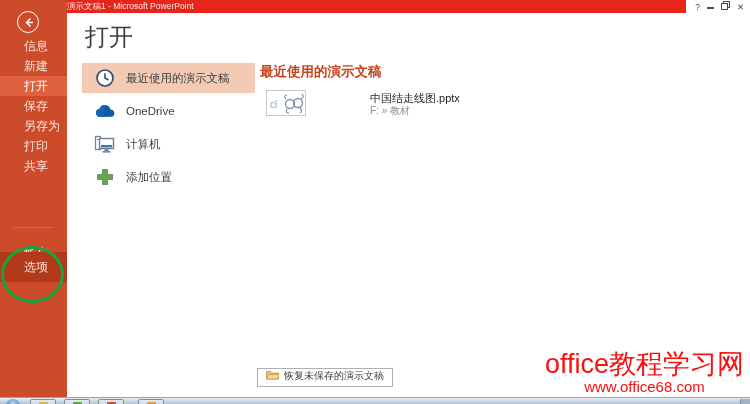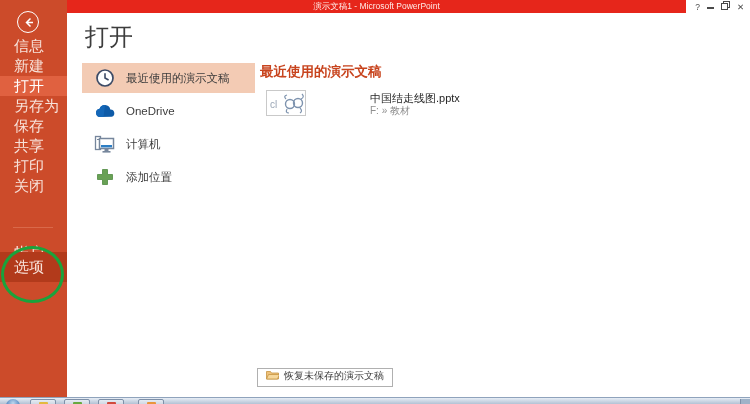--- a/index.html
+++ b/index.html
@@ -2,36 +2,36 @@
 <html><head>
 <meta charset="utf-8">
 <style>
   * { margin:0; padding:0; box-sizing:border-box; }
   html,body { width:750px; height:404px; overflow:hidden; }
   body { font-family:"Liberation Sans","DejaVu Sans",sans-serif; background:#fff; }
   #app { position:relative; width:750px; height:404px; background:#fff; overflow:hidden; }
 
   
   .titlebar { position:absolute; left:67px; top:0; width:619px; height:13px; background:#E6261B; }
-  .titlebar .title { display:block; text-align:center; font-size:8.5px; line-height:13px; color:#FFEAE6; }
+  .titlebar .title { display:block; text-align:left; font-size:8.5px; line-height:13px; color:#FFEAE6; }
   .winctrls { position:absolute; left:686px; top:0; width:64px; height:13px; background:#fff;
               display:flex; align-items:center; justify-content:flex-end; gap:7px; padding-right:6px; }
   .wc { color:#4A4A4A; font-size:8.5px; line-height:10px; cursor:default; }
   .wc-min { width:7px; height:1.5px; background:#4A4A4A; margin-bottom:-3px; }
   .signin { position:absolute; right:8px; top:14px; display:flex; align-items:center; gap:4px; }
   .signin .label { font-size:9.5px; color:#444; }
   .avatar { width:15px; height:15px; border:1px solid #C9C9C9; background:#F6F6F6;
             display:flex; align-items:flex-end; justify-content:center; overflow:hidden; }
 
   
   .sidebar { position:absolute; left:0; top:0; width:67px; height:397px; background:#CC4B2A; }
   .back-btn { position:absolute; left:17px; top:11px; width:22px; height:22px; border:1.5px solid #fff;
               border-radius:50%; display:flex; align-items:center; justify-content:center; cursor:pointer; }
   .nav { position:absolute; left:0; top:36px; width:67px; }
-  .navitem { height:20px; line-height:20px; padding-left:14px; font-size:15px; color:#F8E2DA; cursor:pointer; }
+  .navitem { height:20px; line-height:20px; padding-left:24px; font-size:12px; color:#F8E2DA; cursor:pointer; }
   .navitem.active { background:#E06140; color:#fff; }
   .nav-sep { position:absolute; left:13px; top:227px; width:40px; height:1px; background:#DD7355; opacity:.75; }
   .navitem.account { position:absolute; left:0; top:231px; width:67px;margin-top:12px; }
   .navitem.options { position:absolute; left:0; top:252px; width:75px; height:30px; line-height:30px; background:#B23A1B; }
   .annotation-ellipse { position:absolute; left:1px; top:246px; width:63px; height:57px;
                         border:3px solid #1AA33C; border-radius:50%; z-index:20; pointer-events:none; }
 
   
   .main { position:absolute; left:67px; top:13px; width:683px; height:384px; background:#fff; }
   .page-title { position:absolute; left:18px; top:8px; font-size:24px; font-weight:400; color:#3D3D3D; }
@@ -100,25 +100,24 @@
   <div class="sidebar">
     <div class="back-btn">
       <svg width="13" height="13" viewBox="0 0 13 13">
           <path d="M8.5 2.5 L4.5 6.5 L8.5 10.5 M4.5 6.5 H11" fill="none" stroke="#fff" stroke-width="1.5"></path>
         </svg>
     </div>
     <div class="nav">
       <div class="navitem">信息</div>
       <div class="navitem">新建</div>
       <div class="navitem active">打开</div>
+      <div class="navitem">保存</div>
       <div class="navitem">另存为</div>
-      <div class="navitem">保存</div>
+      <div class="navitem">打印</div>
       <div class="navitem">共享</div>
-      <div class="navitem">打印</div>
-      <div class="navitem">关闭</div>
     </div>
     <div class="nav-sep"></div>
     <div class="navitem account">帐户</div>
     <div class="navitem options">选项</div>
     <div class="annotation-ellipse"></div>
   </div>
 
   <div class="main">
     <div class="page-title">打开</div>
 
@@ -185,20 +184,24 @@
     <button class="recover-btn">
       <span>
         <svg width="13" height="11" viewBox="0 0 13 11">
             <path d="M0.5 2.5 h4 l1 1.5 h7 v6 h-12 z" fill="#EFC27B" stroke="#C79443" stroke-width="0.8"></path>
             <path d="M0.5 10 l2-4.5 h11 l-2 4.5 z" fill="#F6D79B" stroke="#C79443" stroke-width="0.8"></path>
           </svg>
       </span>
       <span>恢复未保存的演示文稿</span>
     </button>
 
+    <div class="watermark">
+      <div class="wm-title">office教程学习网</div>
+      <div class="wm-url">www.office68.com</div>
+    </div>
   </div>
 
   <div class="taskbar">
     <div class="orb"></div>
     <div class="tb-btn" style="left:30px">
         <div class="tb-ic" style="background:#E3B93F"></div>
       </div>
     <div class="tb-btn" style="left:64px">
         <div class="tb-ic" style="background:#67A93F"></div>
       </div>

